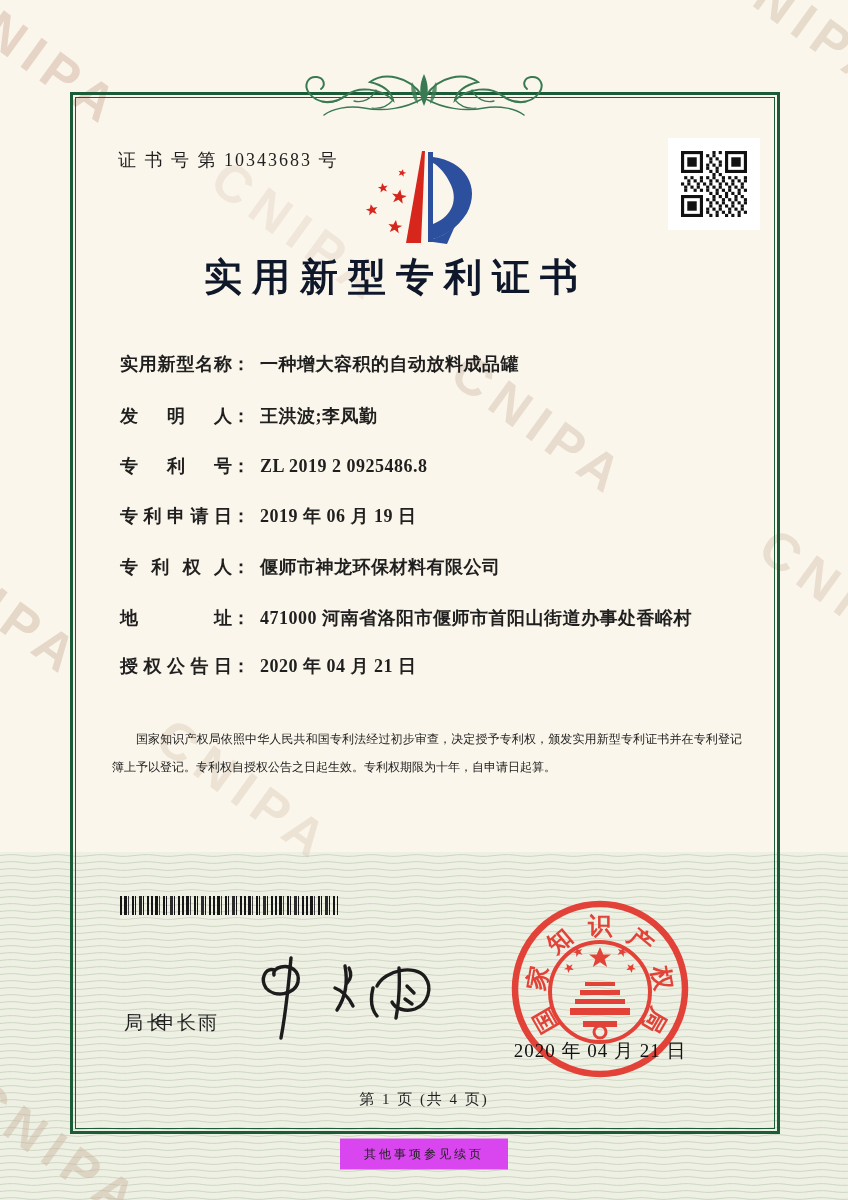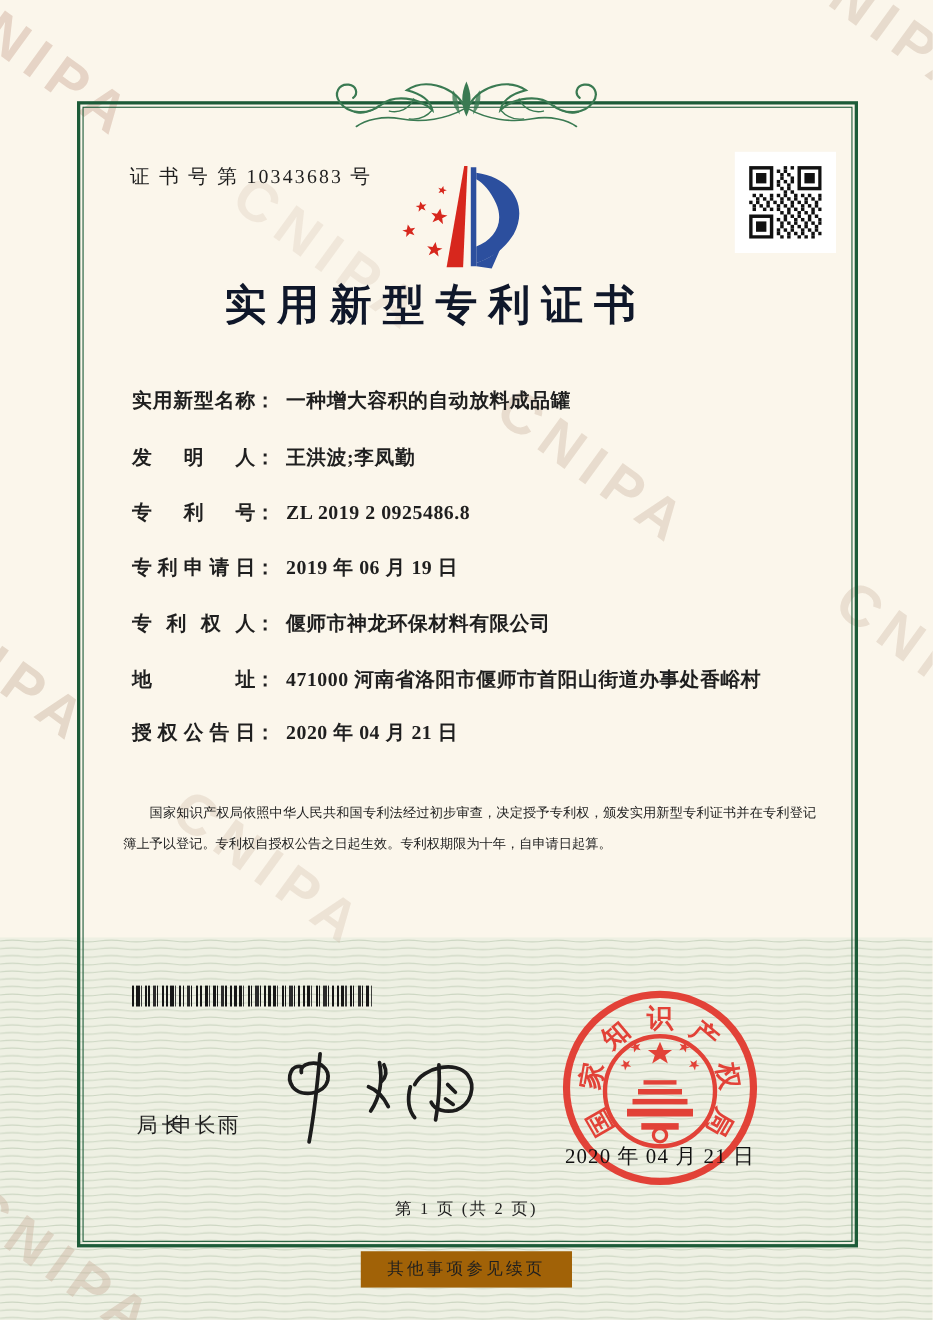--- a/index.html
+++ b/index.html
@@ -62,21 +62,21 @@
   .signature { position:absolute; left:245px; top:950px; width:205px; height:95px; }
 
   .seal { position:absolute; left:505px; top:894px; width:190px; height:190px; }
   .seal-date { position:absolute; left:505px; top:1038px; width:190px; text-align:center;
                font-size:19px; color:#111; letter-spacing:1px; white-space:nowrap; }
 
   .page-no { position:absolute; left:0; top:1090px; width:848px; text-align:center;
              font-size:15px; letter-spacing:2px; }
 
   .footer-note { position:absolute; left:424px; top:1154px; transform:translate(-50%,-50%);
-                 background:#a16207; padding:7px 24px; font-size:15px; letter-spacing:3px; }
+                 background:#d946ef; padding:7px 24px; font-size:12px; letter-spacing:3px; }
 </style>
 </head>
 <body>
 
 <div class="page">
 
   <div class="wave-zone">
     <svg width="848" height="348">
       <defs>
         <pattern id="wv" width="90" height="7" patternUnits="userSpaceOnUse">
@@ -333,18 +333,18 @@
           <rect x="75" y="96" width="40" height="5"></rect>
           <rect x="70" y="105" width="50" height="5"></rect>
           <rect x="65" y="114" width="60" height="7"></rect>
           <rect x="78" y="127" width="34" height="6"></rect>
           <circle cx="95" cy="138" r="6" fill="none" stroke="#e2342a" stroke-width="3"></circle>
         </g>
       </g>
     </svg>
     <div class="seal-date">2020 年 04 月 21 日</div>
 
-    <div class="page-no">第 1 页 (共 2 页)</div>
+    <div class="page-no">第 1 页 (共 4 页)</div>
 
     <div class="footer-note">其他事项参见续页</div>
 
   </div>
 </div>
 
 </body></html>

